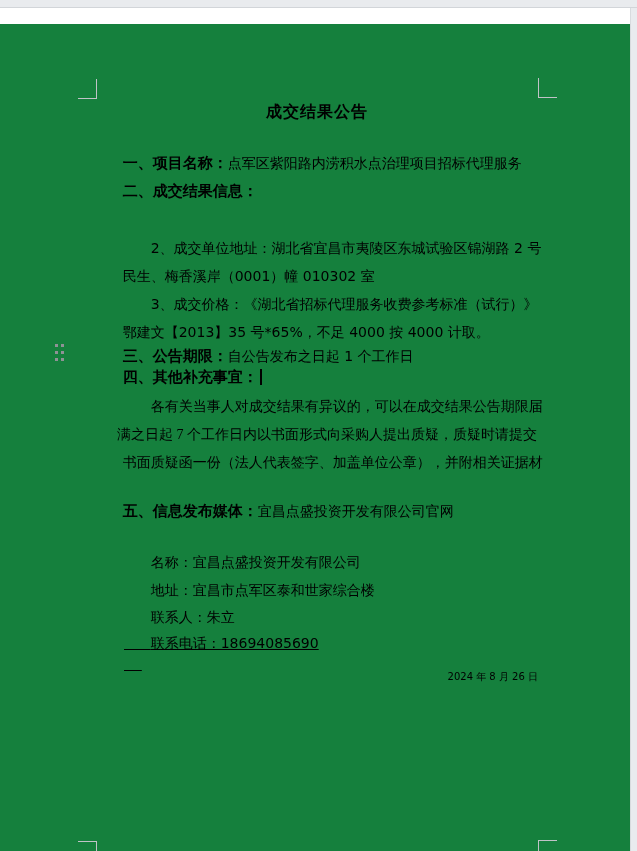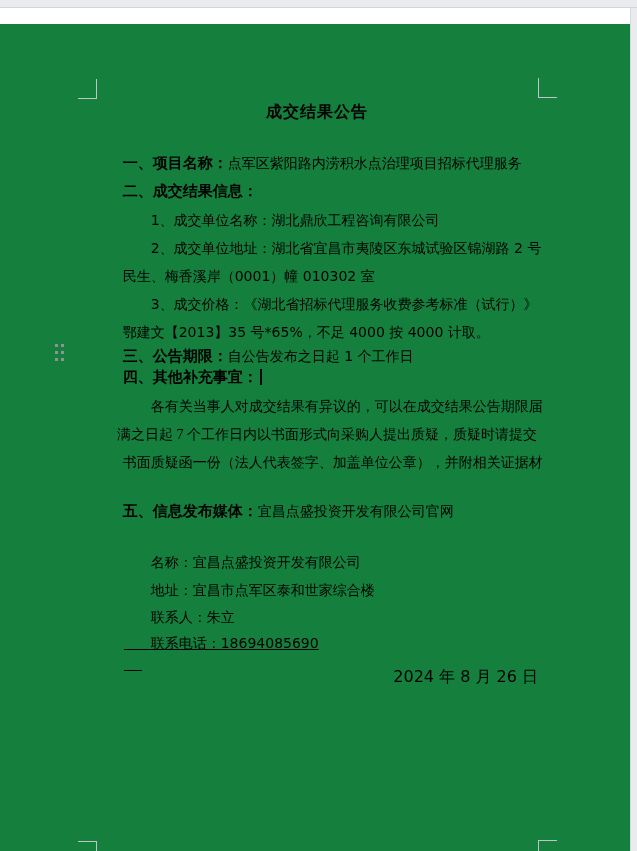--- a/index.html
+++ b/index.html
@@ -78,21 +78,21 @@
   .l12 { top: 435px; }
   .l13 { top: 456px; }
   .l14 { top: 484px; }
   .l15 { top: 507px; }
   .l16 { top: 535px; }
   .l17 { top: 562px; }
   .l18 { top: 588px; text-decoration: underline; }
 
   .date-line {
     position: absolute; left: 96px; top: 642px; width: 442px; height: 21px;
-    line-height: 21px; font-size: 16px; text-align: right; white-space: pre;
+    line-height: 21px; font-size: 10px; text-align: right; white-space: pre;
   }
 
   .caret {
     display: inline-block; width: 2px; height: 16px; background: #000;
     margin-left: 2px; vertical-align: -3px;
   }
 </style>
 </head>
 <body>
 
@@ -118,23 +118,20 @@
         <i></i>
     </div>
 
     <div class="doc-title">成交结果公告</div>
 
     <div class="line l0">
       <span class="lbl">一、项目名称：</span><span class="txt">点军区紫阳路内涝积水点治理项目招标代理服务</span>
     </div>
     <div class="line l1">
       <span class="lbl">二、成交结果信息：</span><span class="txt"></span>
-    </div>
-    <div class="line l2 indent">
-      <span class="txt">1、成交单位名称：湖北鼎欣工程咨询有限公司</span>
     </div>
     <div class="line l3 indent">
       <span class="txt">2、成交单位地址：湖北省宜昌市夷陵区东城试验区锦湖路 2 号</span>
     </div>
     <div class="line l4">
       <span class="txt">民生、梅香溪岸（0001）幢 010302 室</span>
     </div>
     <div class="line l5 indent">
       <span class="txt">3、成交价格：《湖北省招标代理服务收费参考标准（试行）》</span>
     </div>

